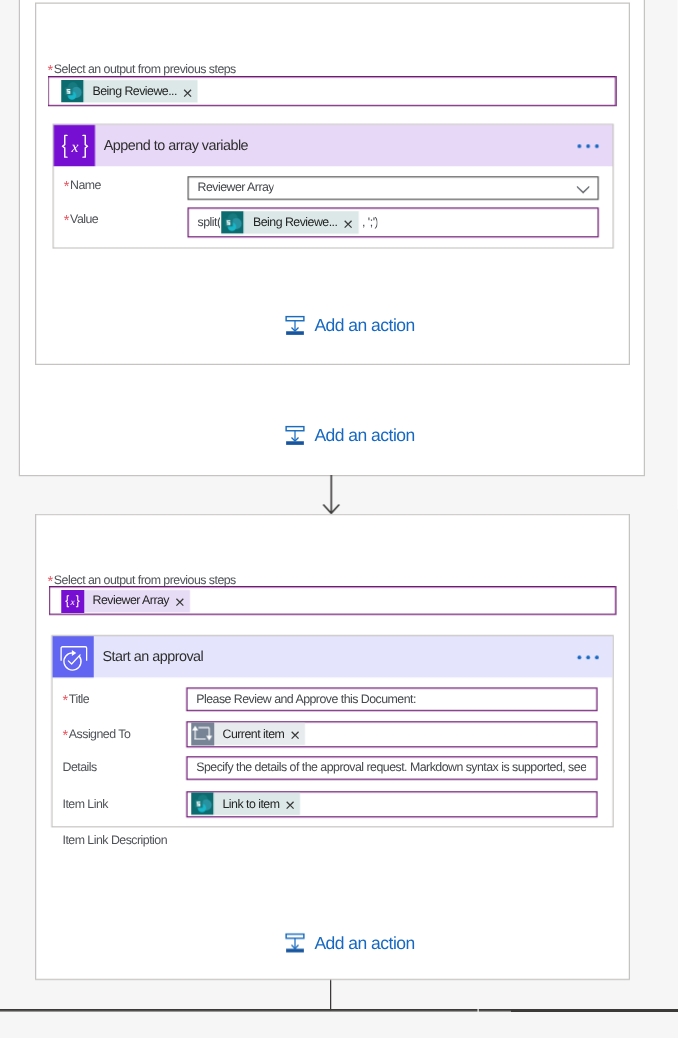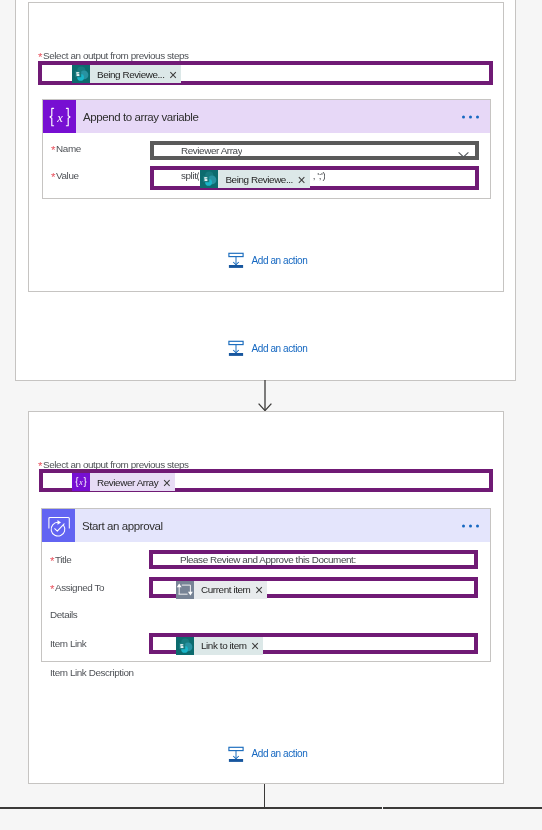--- a/index.html
+++ b/index.html
@@ -12,32 +12,32 @@
   .card{position:absolute;background:#ffffff;border:1px solid #c6c4c2;box-sizing:border-box;}
   .headtitle,.flabel,.fieldtext,.toklabel,.tokx,.addaction .lbl,.req{transform:translateZ(0);}
   .cardhead{position:absolute;left:0;top:0;right:0;height:33px;display:flex;align-items:center;}
   .headicon{width:33px;height:33px;display:flex;align-items:center;justify-content:center;flex:0 0 33px;position:relative;}
   .headtitle{font-size:11.5px;color:#2f2f2f;padding-left:7px;letter-spacing:-0.41px;}
   .dots{position:absolute;right:11px;top:50%;transform:translateY(-50%);display:flex;gap:3.7px;}
   .dots i{width:3.1px;height:3.1px;border-radius:50%;background:#1668c1;display:block;}
 
   .flabel{position:absolute;font-size:9.9px;color:#4f5257;white-space:nowrap;letter-spacing:-0.41px;}
   .req{color:#e9535f;font-size:11.5px;line-height:0;position:relative;top:1.5px;margin-right:1px;}
-  .fieldbox{position:absolute;box-sizing:border-box;border:4px solid #701a75;background:#fff;
-            display:flex;padding-left:20px;}
+  .fieldbox{position:absolute;box-sizing:border-box;border:1px solid #701a75;background:#fff;
+            display:flex;align-items:center;}
   .fieldtext{font-size:9.9px;color:#44474b;white-space:nowrap;overflow:hidden;letter-spacing:-0.41px;}
 
   .token{display:inline-flex;align-items:center;height:18px;}
   .tokicon{width:18px;height:18px;flex:0 0 18px;display:block;}
   .tokbody{display:inline-flex;align-items:center;height:18px;padding:0 4px 0 7px;}
   .toklabel{font-size:9.9px;color:#242424;white-space:nowrap;letter-spacing:-0.41px;}
   .tokx{font-size:14px;color:#3b3b3b;margin-left:4.5px;line-height:0;position:relative;top:0.5px;}
 
   .addaction{position:absolute;display:flex;align-items:center;}
-  .addaction .lbl{font-size:10px;color:#1668c1;margin-left:8px;letter-spacing:-0.41px;}
+  .addaction .lbl{font-size:14px;color:#1668c1;margin-left:8px;letter-spacing:-0.41px;}
 </style>
 </head>
 <body>
 
 <svg width="0" height="0" style="position:absolute" aria-hidden="true">
 <defs>
   <g id="g-loop">
     <g fill="none" stroke="#fff" stroke-width="1.15">
       <path d="M2.45 1.0 L2.45 11.55"></path>
       <path d="M1.7 11.55 L11.9 11.55"></path>
@@ -232,20 +232,23 @@
           </svg>
         </span>
         <span class="tokbody" style="background:#e8ebed;">
           <span class="toklabel">Current item</span>
           <span class="tokx">×</span>
         </span>
       </span>
     </div>
 
     <div class="flabel" style="left:8px;top:100.0px;">Details</div>
+    <div class="fieldbox" style="left:107px;top:95.5px;width:329px;height:19.5px;">
+      <span class="fieldtext" style="padding-left:7px;">Specify the details of the approval request. Markdown syntax is supported, see</span>
+    </div>
 
     <div class="flabel" style="left:8px;top:129.0px;">Item Link</div>
     <div class="fieldbox" style="left:107px;top:123.5px;width:329px;height:21.5px;">
       <span class="token" style="margin-left:3px;">
         <span class="tokicon">
           <svg width="18" height="18" viewBox="0 0 36 36">
               <use href="#g-sharepoint"></use>
             </svg>
         </span>
         <span class="tokbody" style="background:#dce8e8;">

